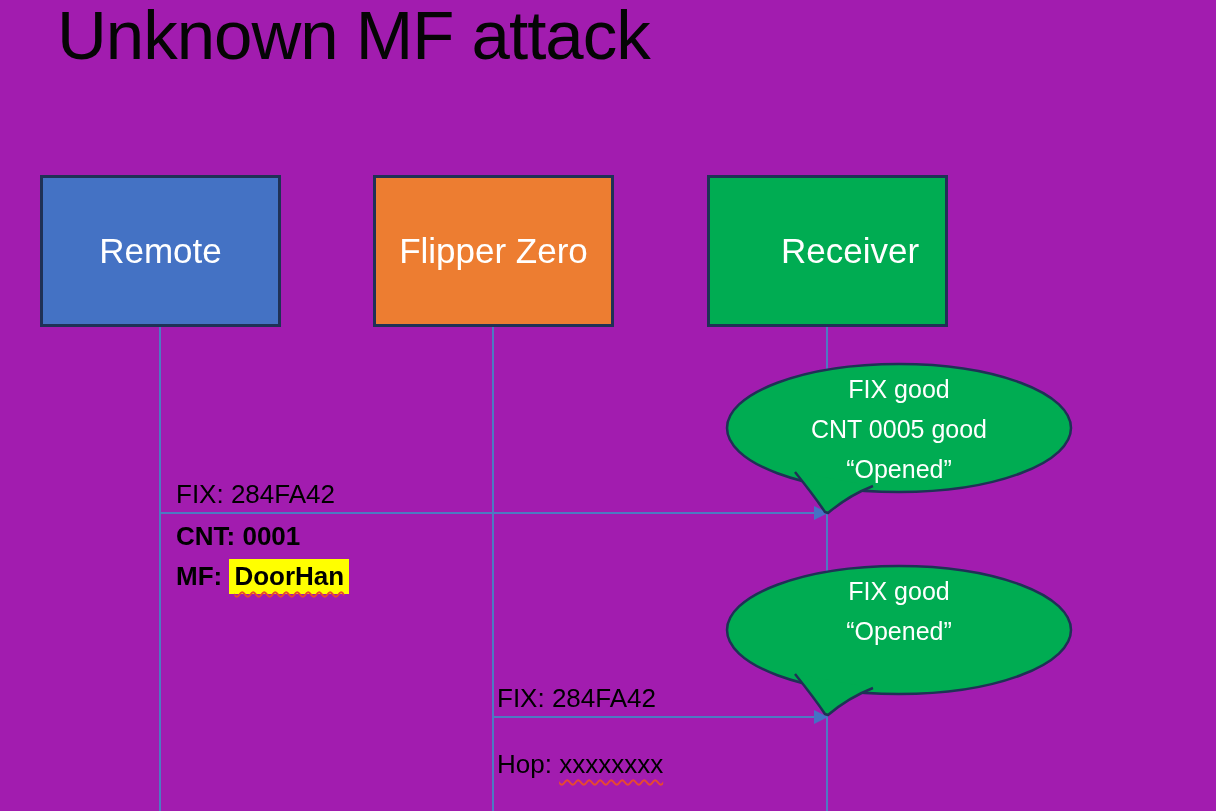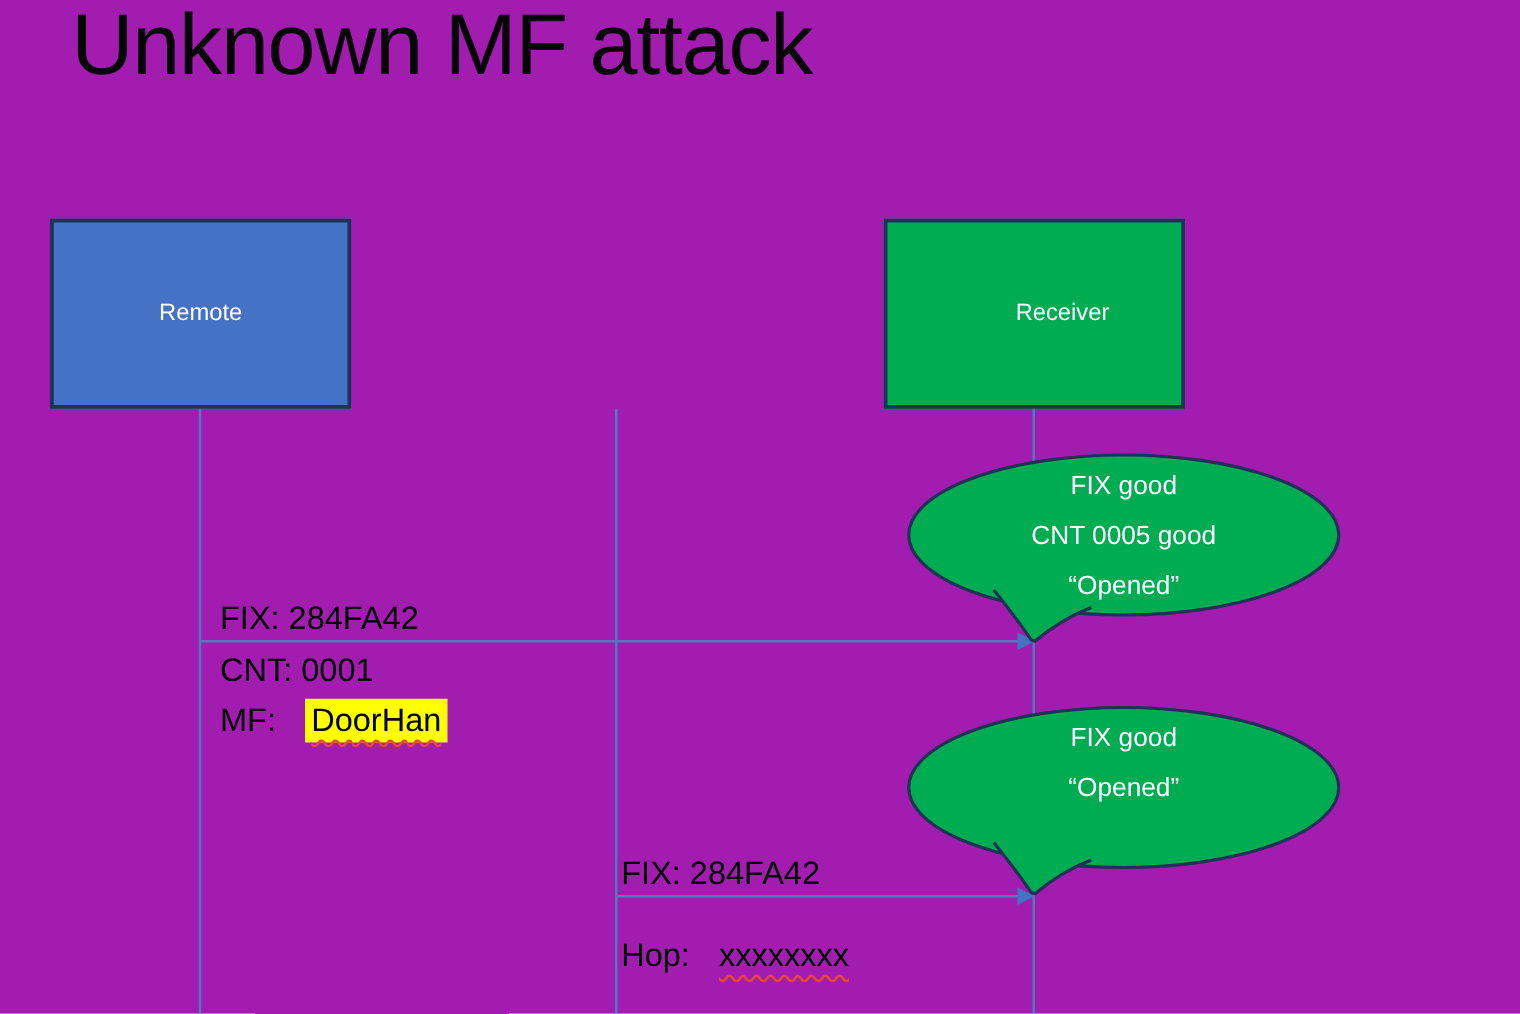--- a/index.html
+++ b/index.html
@@ -10,21 +10,21 @@
   .title {
     position:absolute; left:57px; top:-4px; margin:0;
     font-size:69px; font-weight:300; letter-spacing:-1px; color:#050505;
     white-space:nowrap;
   }
   
   .actor {
     position:absolute; top:175px; width:241px; height:152px;
     box-sizing:border-box; border:3px solid #1f3156;
     display:flex; align-items:center; justify-content:center;
-    color:#ffffff; font-size:19px;
+    color:#ffffff; font-size:35px;
   }
   .actor.remote   { left:40px;  background:#4472c4; }
   .actor.flipper  { left:373px; background:#ed7d31; }
   .actor.receiver { left:707px; background:#00ac52;padding-left:45px; }
   
   .lifeline {
     position:absolute; top:327px; height:484px; width:2px; background:#4d7ac2;
   }
   
   .msg-line { position:absolute; height:2px; background:#4d7ac2; }
@@ -39,52 +39,54 @@
   }
   .msg-label-group { position:absolute; font-size:26px; white-space:nowrap; }
   .msg-label-group .row { height:40px; line-height:40px; }
   .hl { background:#ffff00; padding:2px 5px 3px 5px; }
   .squiggle {
     text-decoration-line:underline;
     text-decoration-style:wavy;
     text-decoration-color:#e8492e;
     text-decoration-thickness:1.5px;
     text-underline-offset:6px;
-    margin-left:16px;
   }
   
   svg.callout { position:absolute; overflow:visible; }
   .callout-shape { fill:#00ac52; stroke:#1f3156; stroke-width:2.5; stroke-linejoin:round; }
   .bubble-text {
     position:absolute; width:310px; text-align:center;
-    color:#ffffff; font-size:21px; line-height:40px; white-space:nowrap;
+    color:#ffffff; font-size:25px; line-height:40px; white-space:nowrap;
   }
 </style>
 </head>
 <body>
 
 <div class="slide">
 
   <h1 class="title">Unknown MF attack</h1>
 
   <div class="actor remote">
     <span>Remote</span>
   </div>
+  <div class="actor flipper">
+    <span>Flipper Zero</span>
+  </div>
   <div class="actor receiver">
     <span>Receiver</span>
   </div>
 
   <div class="lifeline" style="left:159px;"></div>
   <div class="lifeline" style="left:492px;"></div>
   <div class="lifeline" style="left:826px;"></div>
 
   <div class="msg-line" style="left:160px; top:512px; width:655px;"></div>
   <div class="arrowhead" style="left:814px; top:506px;"></div>
   <div class="msg-label-above" style="left:176px; top:478px;">FIX: 284FA42</div>
-  <div class="msg-label-group" style="left:176px; top:516px;">
+  <div class="msg-label-group" style="left:176px; top:516px;font-weight:bold;">
     <div class="row">CNT: 0001</div>
     <div class="row"><span>MF: </span><span class="squiggle"><span class="hl">DoorHan</span></span></div>
   </div>
 
   <div class="msg-line" style="left:493px; top:716px; width:322px;"></div>
   <div class="arrowhead" style="left:814px; top:710px;"></div>
   <div class="msg-label-above" style="left:497px; top:682px;">FIX: 284FA42</div>
   <div class="msg-label-group" style="left:497px; top:744px;">
     <div class="row"><span>Hop: </span><span class="squiggle"><span>xxxxxxxx</span></span></div>
   </div>

